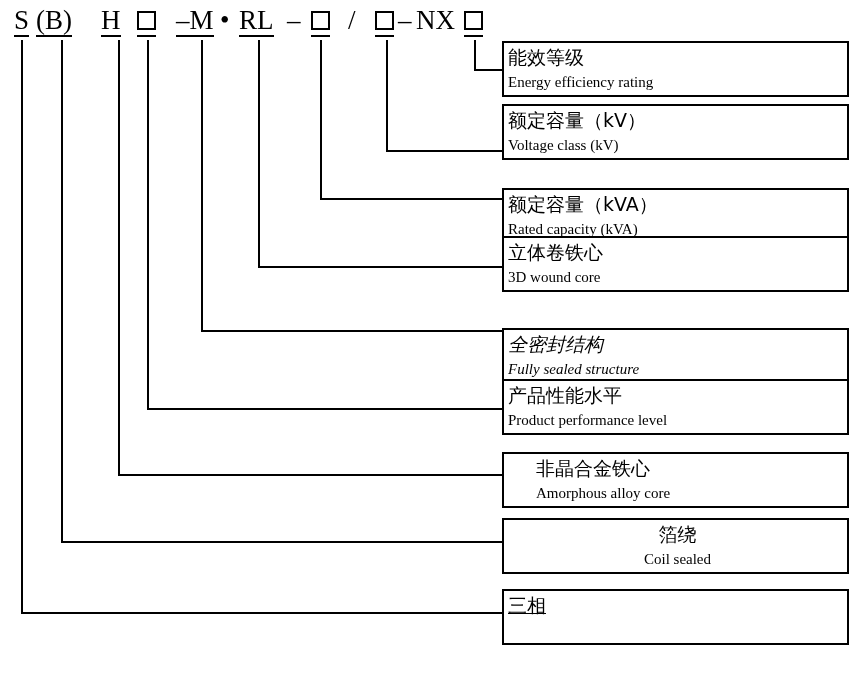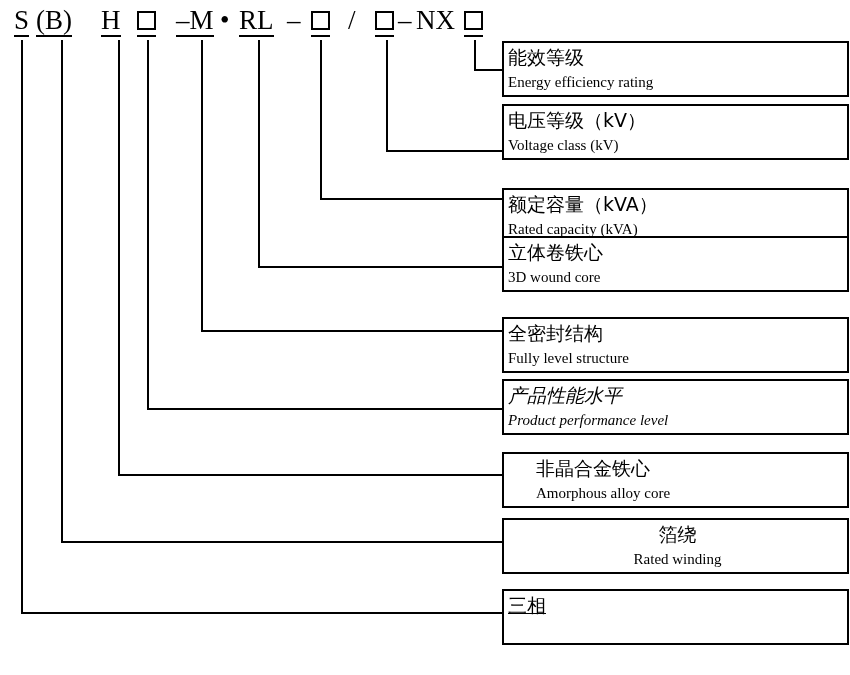--- a/index.html
+++ b/index.html
@@ -126,45 +126,45 @@
       <div class="vline" style="left: 21px; top: 40px; height: 572px;"></div>
       <div class="hline" style="left: 21px; top: 612px; width: 481px;"></div>
     </div>
 
   <div id="boxes">
       <div class="label-box" style="top: 41px;">
         <div class="lbl-cn">能效等级</div>
         <div class="lbl-en">Energy efficiency rating</div>
       </div>
       <div class="label-box" style="top: 104px;">
-        <div class="lbl-cn">电压等级（kV）</div>
+        <div class="lbl-cn">额定容量（kV）</div>
         <div class="lbl-en">Voltage class (kV)</div>
       </div>
       <div class="label-box" style="top: 172px; margin-top: 16px;">
         <div class="lbl-cn">额定容量（kVA）</div>
         <div class="lbl-en">Rated capacity (kVA)</div>
       </div>
       <div class="label-box" style="top: 236px;">
         <div class="lbl-cn">立体卷铁心</div>
         <div class="lbl-en">3D wound core</div>
       </div>
-      <div class="label-box" style="top: 317px;">
+      <div class="label-box" style="top: 328px; font-style: italic;">
         <div class="lbl-cn">全密封结构</div>
-        <div class="lbl-en">Fully level structure</div>
+        <div class="lbl-en">Fully sealed structure</div>
       </div>
-      <div class="label-box" style="top: 379px; font-style: italic;">
+      <div class="label-box" style="top: 379px;">
         <div class="lbl-cn">产品性能水平</div>
         <div class="lbl-en">Product performance level</div>
       </div>
       <div class="label-box" style="top: 452px; padding-left: 32px;">
         <div class="lbl-cn">非晶合金铁心</div>
         <div class="lbl-en">Amorphous alloy core</div>
       </div>
       <div class="label-box" style="top: 518px; text-align: center;">
         <div class="lbl-cn">箔绕</div>
-        <div class="lbl-en">Rated winding</div>
+        <div class="lbl-en">Coil sealed</div>
       </div>
       <div class="label-box" style="top: 589px; text-decoration: underline;">
         <div class="lbl-cn">三相</div>
       </div>
     </div>
 
 </div>
 
 </body></html>

